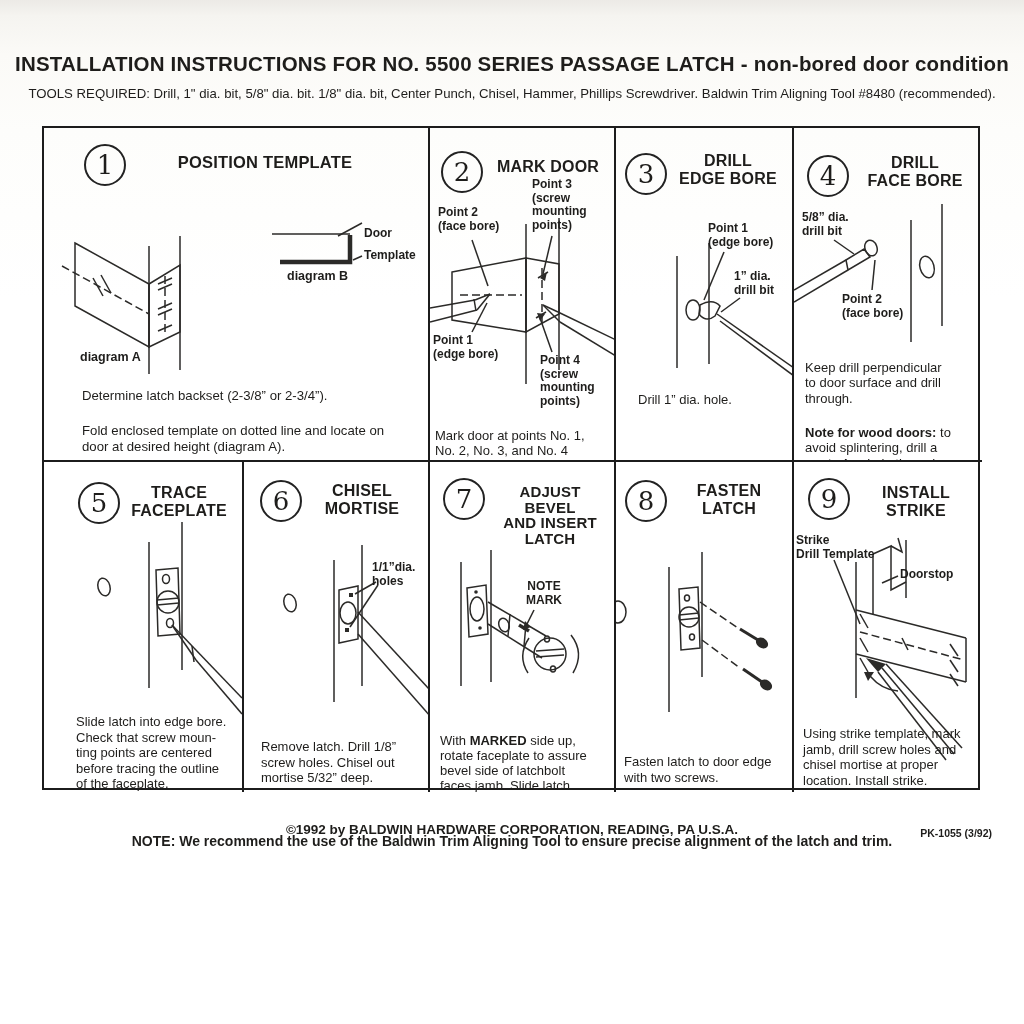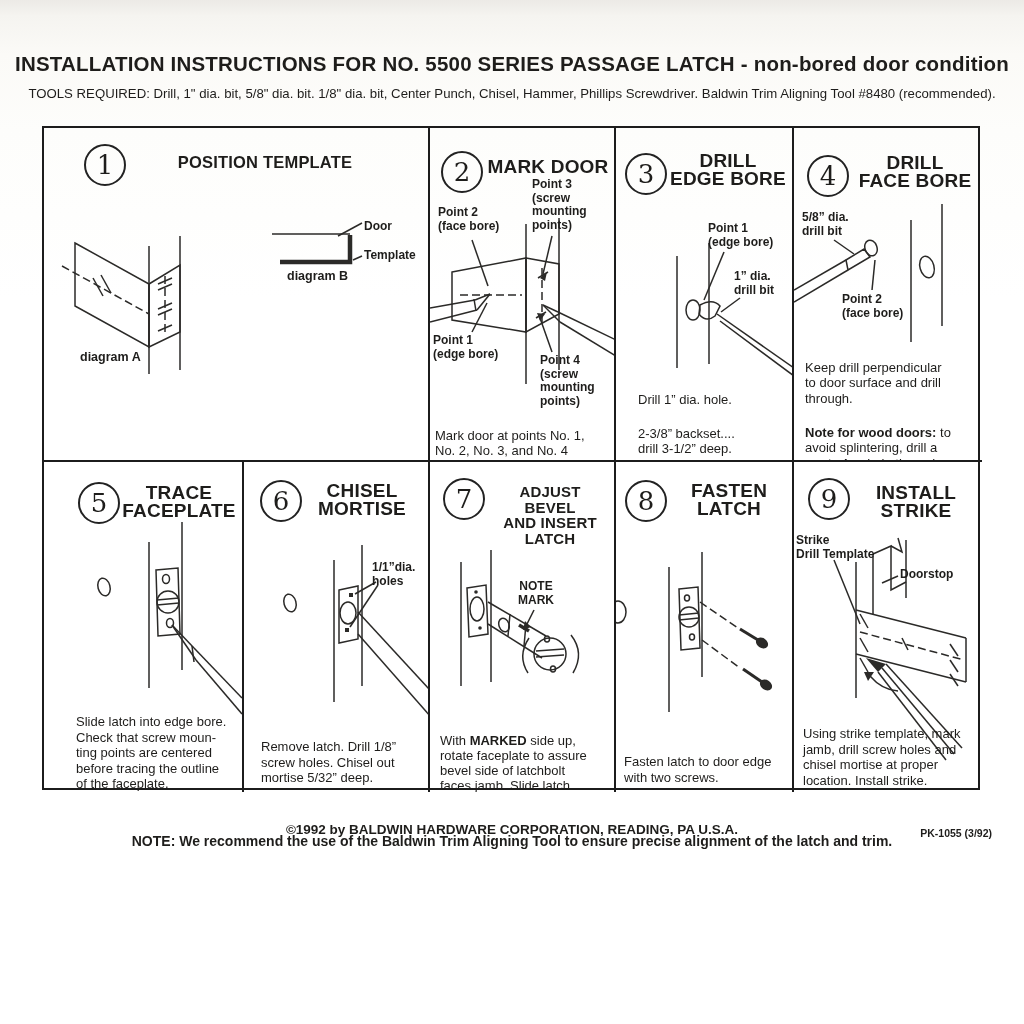--- a/index.html
+++ b/index.html
@@ -10,21 +10,21 @@
     font-size:20.5px;font-weight:bold;letter-spacing:.2px;}
   .hdr-tools{position:absolute;top:86px;left:0;width:100%;text-align:center;font-size:13.2px;}
   .hdr-read{position:absolute;top:104px;left:0;width:100%;text-align:center;font-size:13.2px;}
   .grid{position:absolute;left:42px;top:126px;width:938px;height:664px;
     border:2px solid #1c1c1c;box-sizing:border-box;}
   .panel{position:absolute;box-sizing:border-box;overflow:hidden;}
   .bl{border-left:2px solid #1c1c1c;}
   .bt{border-top:2px solid #1c1c1c;}
   .num{position:absolute;width:38px;height:38px;border:2.5px solid #222;border-radius:50%;
     font-family:"DejaVu Serif",serif;font-size:26px;line-height:38px;text-align:center;}
-  .ptitle{position:absolute;font-weight:bold;font-size:19px;line-height:17.5px;
+  .ptitle{position:absolute;font-weight:bold;font-size:16px;line-height:17.5px;
     text-align:center;white-space:pre-line;letter-spacing:.2px;}
   .lbl{position:absolute;font-weight:bold;font-size:12px;line-height:13.5px;white-space:pre-line;}
   .cap{position:absolute;font-weight:bold;font-size:12.5px;}
   .body{position:absolute;font-size:13px;line-height:15.5px;white-space:pre-line;}
   .body p{margin:0 0 3px 0;}
   .art{position:absolute;left:0;top:0;}
   .art line,.art path,.art polyline,.art polygon,.art ellipse,.art circle,.art rect
     {stroke:#2b2a28;stroke-width:1.5;fill:none;}
   .art .fill{fill:#2b2a28;stroke:none;}
   .art .dash{stroke-dasharray:8 4;}
@@ -62,24 +62,30 @@
         <line x1="114" y1="187" x2="128" y2="181"></line>
         <line x1="114" y1="203" x2="128" y2="197"></line>
 
         <line x1="228" y1="106" x2="306" y2="106"></line>
         <path class="thick" d="M236,134 H306 V107"></path>
         <line x1="318" y1="95" x2="294" y2="108"></line>
         <line x1="318" y1="128" x2="309" y2="132"></line>
       </svg>
       <div class="num" style="left:40px;top:16px">1</div>
       <div class="ptitle" style="left:116px;top:26px;width:210px;font-size:16.5px">POSITION TEMPLATE</div>
-      <div class="lbl" style="left:320px;top:92px">Door</div>
+      <div class="lbl" style="left:320px;top:99px">Door</div>
       <div class="lbl" style="left:320px;top:121px">Template</div>
       <div class="cap" style="left:243px;top:141px">diagram B</div>
       <div class="cap" style="left:36px;top:222px">diagram A</div>
+      <div class="body" style="left:38px;top:244px;width:336px;font-size:13.2px;line-height:16px">
+        <p><span>Determine latch backset (2-3/8” or 2-3/4”).</span></p>
+        <p><span>Fold enclosed template on dotted line and locate on
+door at desired height (diagram A).</span></p>
+        
+      </div>
     </div>
 
     <div class="panel bl" style="left:384px;top:0;width:186px;height:332px">
       <svg class="art" width="186" height="332">
         <line x1="96" y1="96" x2="96" y2="256"></line>
         <line x1="129" y1="90" x2="129" y2="242"></line>
         <polygon points="22,144 96,130 96,204 22,192"></polygon>
         <polygon points="96,130 129,136 129,186 96,204"></polygon>
         <line class="dash" x1="30" y1="167" x2="92" y2="167"></line>
 
@@ -138,22 +144,20 @@
       </svg>
       <div class="num" style="left:9px;top:25px">3</div>
       <div class="ptitle" style="left:52px;top:24px;width:120px">DRILL
 EDGE BORE</div>
       <div class="lbl" style="left:92px;top:94px">Point 1
 (edge bore)</div>
       <div class="lbl" style="left:118px;top:142px">1” dia.
 drill bit</div>
       <div class="body" style="left:22px;top:248px;width:150px">
         <p><span>Drill 1” dia. hole.</span></p>
-        <p><span>2-3/8” backset....
-drill 3-1/2” deep.</span></p>
         
       </div>
     </div>
 
     <div class="panel bl" style="left:748px;top:0;width:190px;height:332px">
       <svg class="art" width="190" height="332">
         <line x1="0" y1="162" x2="52" y2="132"></line>
         <line x1="0" y1="174" x2="54" y2="142"></line>
         <polygon points="52,132 70,121 76,129 54,142"></polygon>
         <ellipse cx="77" cy="120" rx="6" ry="8" transform="rotate(-20 77 120)"></ellipse>
@@ -258,21 +262,21 @@
         <path d="M141,173 q14,18 2,38"></path>
         <path d="M99,176 q-12,18 -1,35"></path>
         <line x1="104" y1="148" x2="96" y2="164"></line>
         <polygon class="fill" points="93,168 95,159 101,165"></polygon>
       </svg>
       <div class="num" style="left:13px;top:16px">7</div>
       <div class="ptitle" style="left:58px;top:22px;width:124px;line-height:15.5px;font-size:15px">ADJUST
 BEVEL
 AND INSERT
 LATCH</div>
-      <div class="lbl" style="left:88px;top:118px;text-align:center">NOTE
+      <div class="lbl" style="left:96px;top:118px;text-align:center">NOTE
 MARK</div>
       <div class="body" style="left:10px;top:256px;width:170px;line-height:15px">
         <span>With </span><b>MARKED</b><span> side up,
 rotate faceplate to assure
 bevel side of latchbolt
 faces jamb. Slide latch
 into edge bore.</span>
       </div>
     </div>
 

